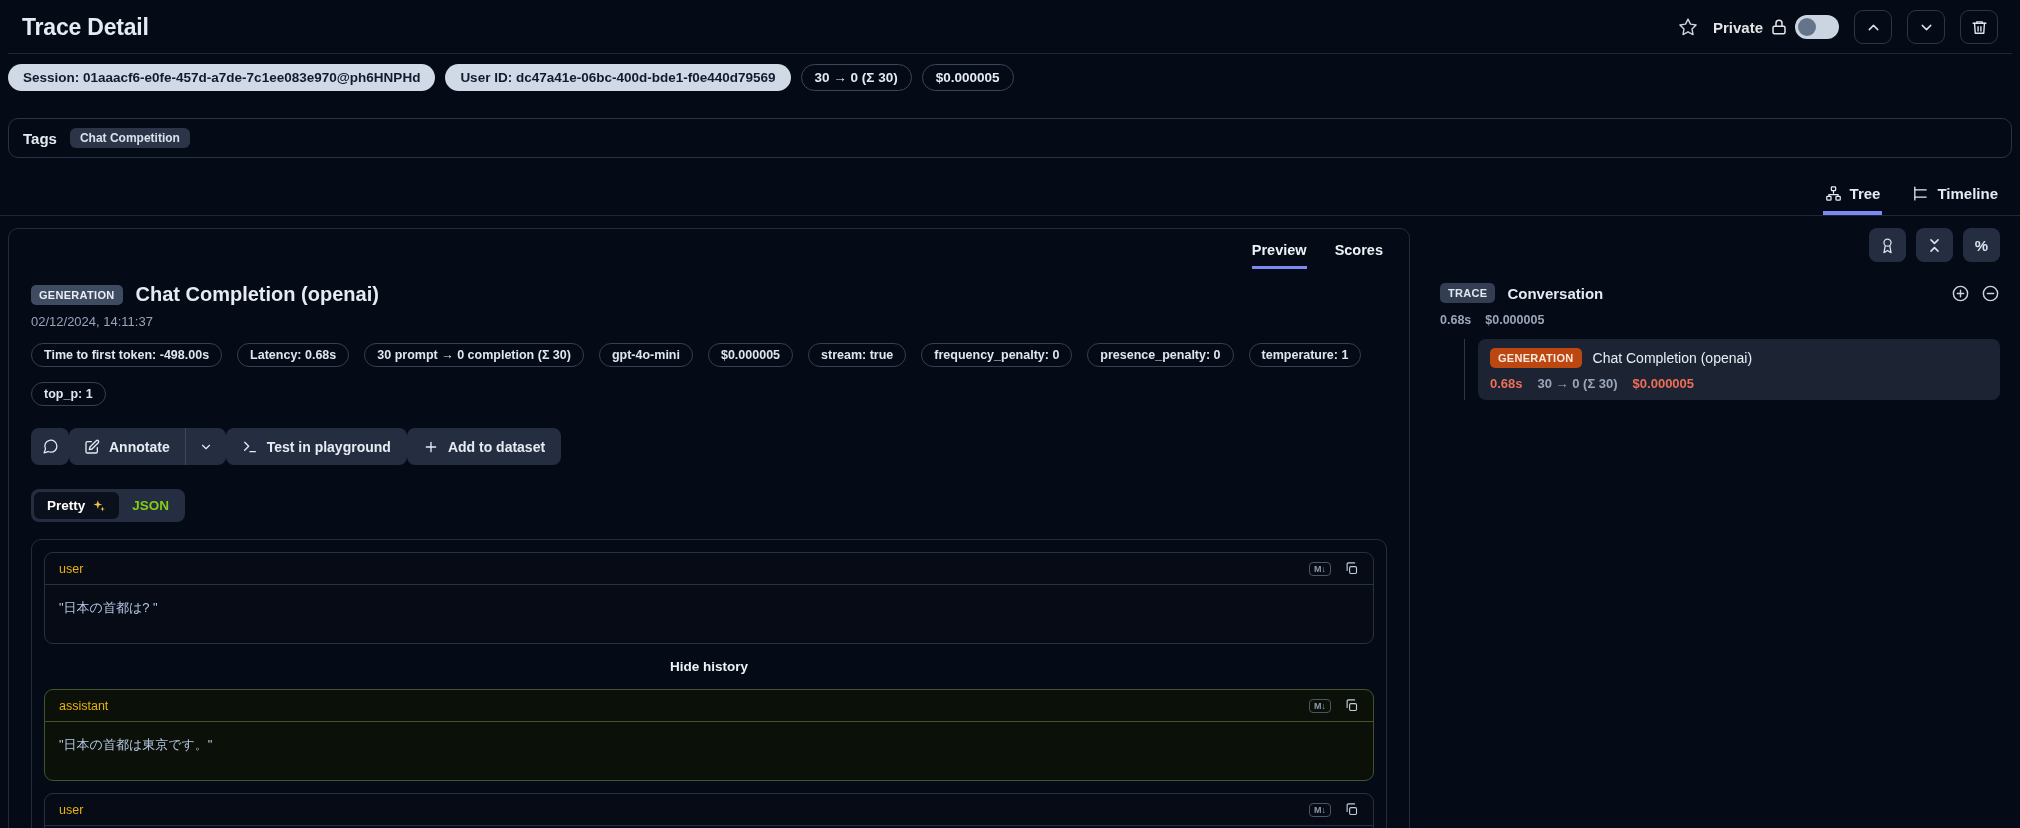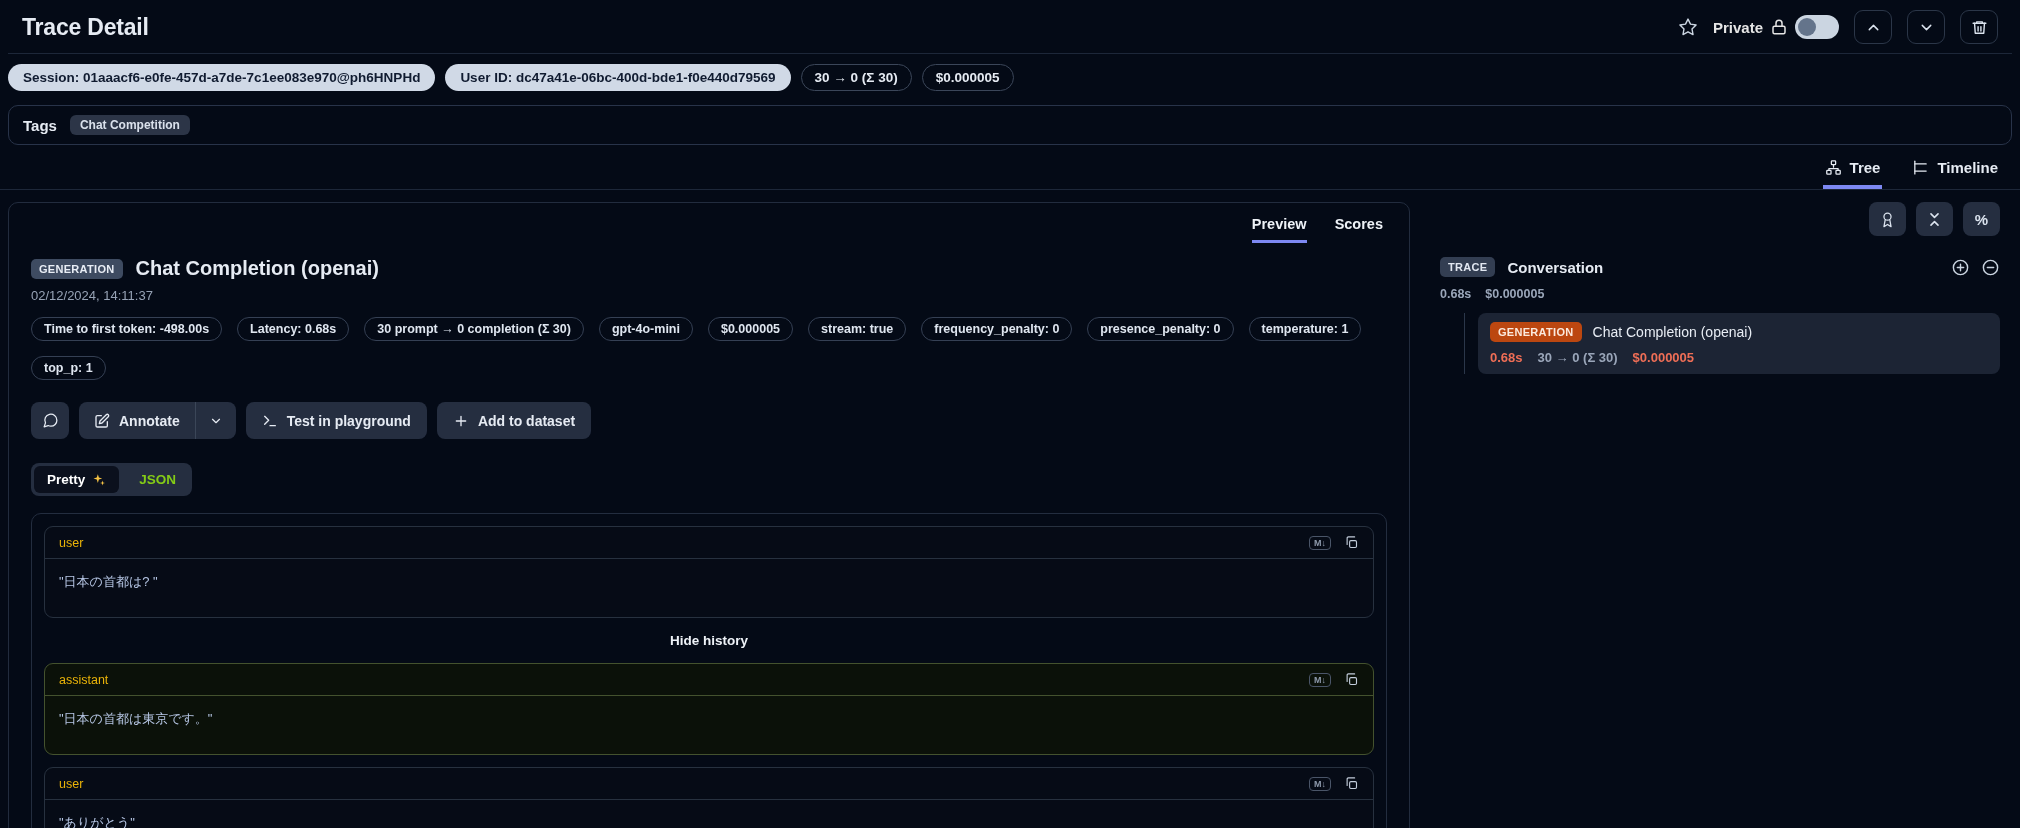--- a/index.html
+++ b/index.html
@@ -23,21 +23,21 @@
   .switch .knob { position: absolute; left: 3px; top: 3px; width: 18px; height: 18px; border-radius: 50%; background: #64748b; }
   .hbtn { width: 38px; height: 34px; border: 1px solid #2b3648; border-radius: 9px; display: flex; align-items: center; justify-content: center; color: #dbe3ee; background: transparent; cursor: pointer; }
   .hr { border-bottom: 1px solid #1d2739; margin: 0 8px; }
 
   
   .badges-row { display: flex; gap: 10px; padding: 10px 8px; align-items: center; }
   .pill-filled { background: #d0d9e6; color: #101b30; font-weight: 700; font-size: 13.5px; padding: 6px 15px; border-radius: 999px; cursor: pointer; }
   .pill-outline { border: 1px solid #3b4659; color: #e6ebf3; font-weight: 700; font-size: 13.5px; padding: 5px 13px; border-radius: 999px; }
 
   
-  .tags-box { margin: 4px 8px; border: 1px solid #283349; border-radius: 10px; padding: 9px 14px; display: flex; align-items: center; gap: 13px; }
+  .tags-box { margin: 17px 8px; border: 1px solid #283349; border-radius: 10px; padding: 9px 14px; display: flex; align-items: center; gap: 13px; }
   .tags-label { font-size: 15px; font-weight: 700; }
   .tag-chip { background: #2c3547; color: #dae1ec; font-size: 12px; font-weight: 700; padding: 3px 10px; border-radius: 6px; cursor: pointer; }
 
   
   .view-tabs { display: flex; justify-content: flex-end; gap: 28px; padding: 10px 20px 0; border-bottom: 1px solid #1d2739; }
   .vtab { display: flex; gap: 8px; align-items: flex-end; font-size: 15px; font-weight: 600; padding: 0 2px 9px; border-bottom: 4px solid transparent; color: #e6ebf3; cursor: pointer; }
   .vtab.active { border-bottom-color: #7d88f2; }
 
   
   .main { display: flex; gap: 30px; padding: 12px 8px 0; align-items: stretch; height: 640px; }
@@ -48,28 +48,28 @@
   .card-body { padding: 14px 22px; }
 
   .obs-title-row { display: flex; align-items: center; gap: 13px; }
   .badge-type { background: #3e4b61; color: #e8edf5; font-size: 11px; font-weight: 700; padding: 4px 8px; border-radius: 5px; letter-spacing: 0.3px; }
   .obs-title { font-size: 20px; font-weight: 700; }
   .timestamp { color: #97a3b6; font-size: 13px; margin-top: 8px; }
 
   .meta-badges { display: flex; flex-wrap: wrap; gap: 15px; margin-top: 14px; max-width: 1345px; }
   .mbadge { border: 1px solid #354054; border-radius: 999px; padding: 4px 12px; font-size: 12.5px; font-weight: 700; color: #dfe6f0; white-space: nowrap; }
 
-  .actions { display: flex; gap: 10px; margin-top: 22px; align-items: center; }
+  .actions { display: flex; margin-top: 22px; align-items: center; }
   .abtn { background: #252e40; border: none; border-radius: 8px; height: 37px; display: flex; align-items: center; gap: 9px; padding: 0 16px; font-size: 14px; font-weight: 600; color: #e6ebf3; cursor: pointer; font-family: inherit; }
   .abtn.icon-only { width: 38px; padding: 0; justify-content: center; }
   .split { display: flex; align-items: stretch; background: #252e40; border-radius: 8px; height: 37px; cursor: pointer; }
   .split .main-part { display: flex; gap: 9px; align-items: center; padding: 0 15px; font-size: 14px; font-weight: 600; }
   .split .chev { padding: 0 13px; border-left: 1px solid #3b4658; display: flex; align-items: center; }
 
-  .seg-wrap { display: inline-flex; background: #252e40; border-radius: 8px; padding: 3px; margin-top: 24px; gap: 7px; }
+  .seg-wrap { display: inline-flex; background: #252e40; border-radius: 8px; padding: 3px; margin-top: 24px; }
   .seg { padding: 6px 13px; border-radius: 6px; font-size: 13.5px; font-weight: 600; color: #84cc16; display: flex; gap: 7px; align-items: center; cursor: pointer; }
   .seg.active { background: #0b101d; color: #ffffff; }
 
   .msgs { margin-top: 17px; border: 1px solid #232d3f; border-radius: 10px; padding: 12px; display: flex; flex-direction: column; gap: 12px; }
   .msg { border: 1px solid #27313f; border-radius: 9px; background: #060b16; }
   .msg-head { display: flex; justify-content: space-between; align-items: center; padding: 8px 14px; border-bottom: 1px solid #27313f; }
   .role { font-size: 12.5px; color: #eab308; }
   .msg-icons { display: flex; gap: 13px; align-items: center; color: #c3cddb; }
   .md-badge { border: 1.5px solid #4a5568; border-radius: 4px; font-size: 9px; font-weight: 700; padding: 1px 4px; color: #8e9aac; cursor: pointer; }
   .copy-btn { background: none; border: none; color: #c3cddb; cursor: pointer; padding: 0; }

